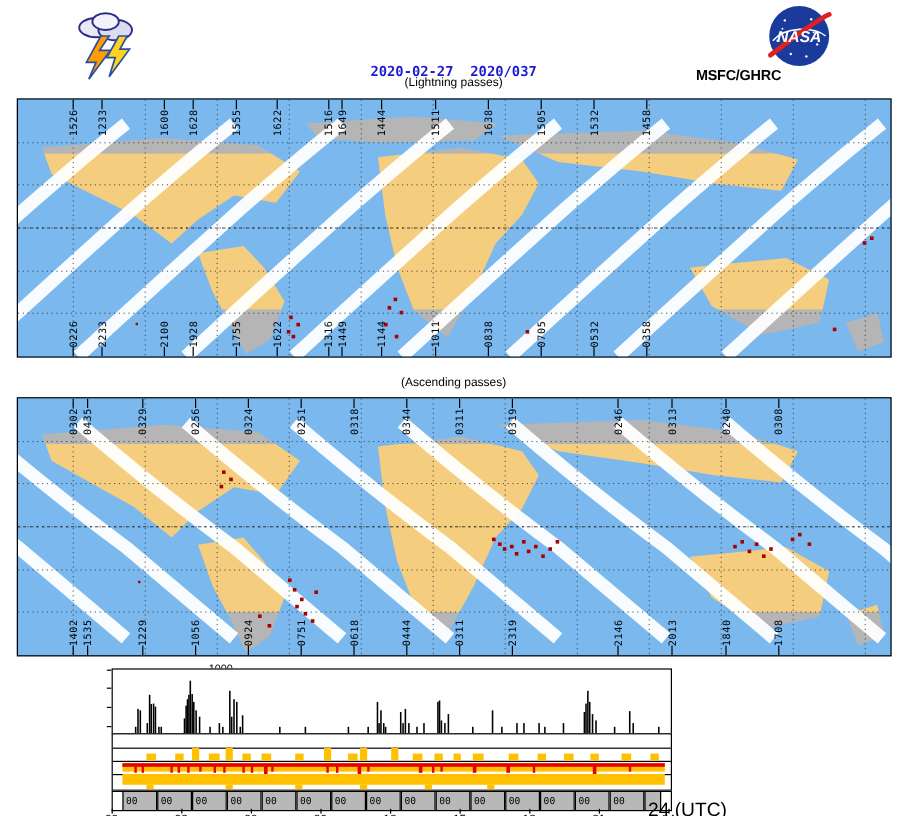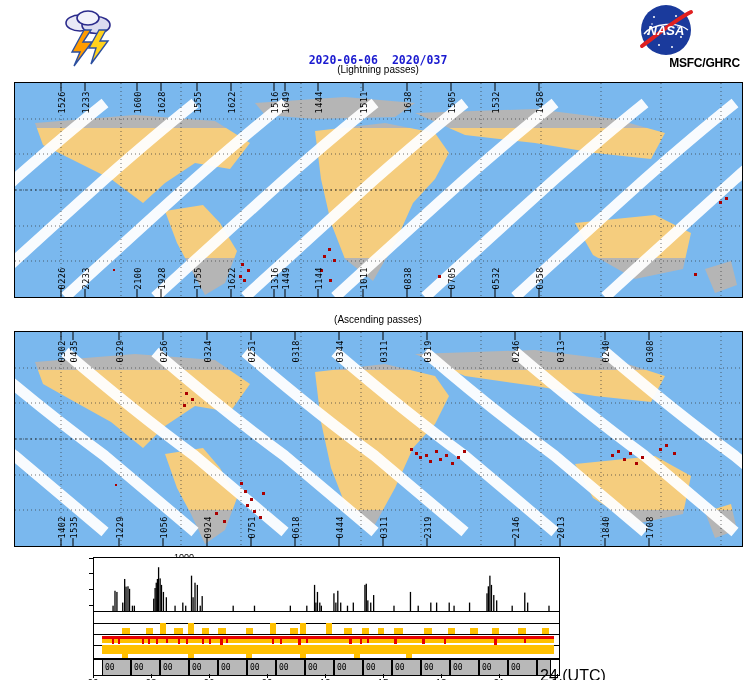--- a/index.html
+++ b/index.html
@@ -9,21 +9,21 @@
   #header{position:absolute;left:0;top:0;width:756px;height:78px;}
   #storm-icon{position:absolute;left:58px;top:6px;width:62px;height:62px;}
   #title{position:absolute;left:0;top:15px;width:756px;text-align:center;
          font-family:"Liberation Sans",sans-serif;font-style:italic;font-weight:bold;
          font-size:25px;letter-spacing:.3px;color:#000;}
   #datebar{position:absolute;left:0;top:50px;width:756px;text-align:center;}
   #datebar .d{font-family:"DejaVu Sans Mono",monospace;font-weight:bold;font-size:11.5px;color:#1a1ad0;}
   #datebar .d2{margin-left:14px;}
   #subcap1{position:absolute;left:0;top:64px;width:756px;text-align:center;font-size:10px;color:#000;}
   #nasa{position:absolute;left:628px;top:4px;width:76px;height:52px;}
-  #nasa-text{position:absolute;left:632px;top:56px;width:108px;text-align:right;
+  #nasa-text{position:absolute;left:580px;top:56px;width:108px;text-align:left;
              font-weight:bold;font-size:12px;color:#000;letter-spacing:-.2px;}
 
   
   .map{position:absolute;left:14px;width:727px;border:1px solid #000;
        background:#7ab8ee;overflow:hidden;}
   #map-asc{top:82px;height:214px;}
   #map-desc{top:331px;height:214px;}
   .mapinner{position:absolute;left:0;top:0;width:100%;height:100%;}
   .mapsvg{position:absolute;left:0;top:0;width:100%;height:100%;}
   #subcap2{position:absolute;left:0;top:314px;width:756px;text-align:center;font-size:10px;color:#000;}
@@ -68,21 +68,21 @@
       <ellipse cx="22" cy="17" rx="14" ry="8" fill="#e9e9f6" stroke="#2b2b8c" stroke-width="1.6"></ellipse>
       <ellipse cx="38" cy="19" rx="14" ry="8.5" fill="#dcdcf0" stroke="#2b2b8c" stroke-width="1.6"></ellipse>
       <ellipse cx="30" cy="12" rx="11" ry="7" fill="#f2f2fb" stroke="#2b2b8c" stroke-width="1.6"></ellipse>
       <polygon points="26,24 14,46 22,46 16,60 34,36 25,36 33,24" fill="#ff9c00" stroke="#2b4fa0" stroke-width="1.4"></polygon>
       <polygon points="41,24 31,42 38,42 33,58 50,35 42,35 48,24" fill="#ffd21e" stroke="#2b4fa0" stroke-width="1.4"></polygon>
     </g>
   </svg>
 
 
   <div id="datebar">
-    <span class="d">2020-06-06</span><span class="d d2">2020/037</span>
+    <span class="d">2020-02-27</span><span class="d d2">2020/037</span>
   </div>
 
   <div id="subcap1">(Lightning passes)</div>
 
   <svg id="nasa" viewBox="0 0 76 52">
     <circle cx="38" cy="26" r="25" fill="#1a3a9c"></circle>
     <g fill="#ffffff">
       <circle cx="26" cy="13" r="1"></circle>
         <circle cx="48" cy="12" r="1"></circle>
       <circle cx="20" cy="30" r="1"></circle>

